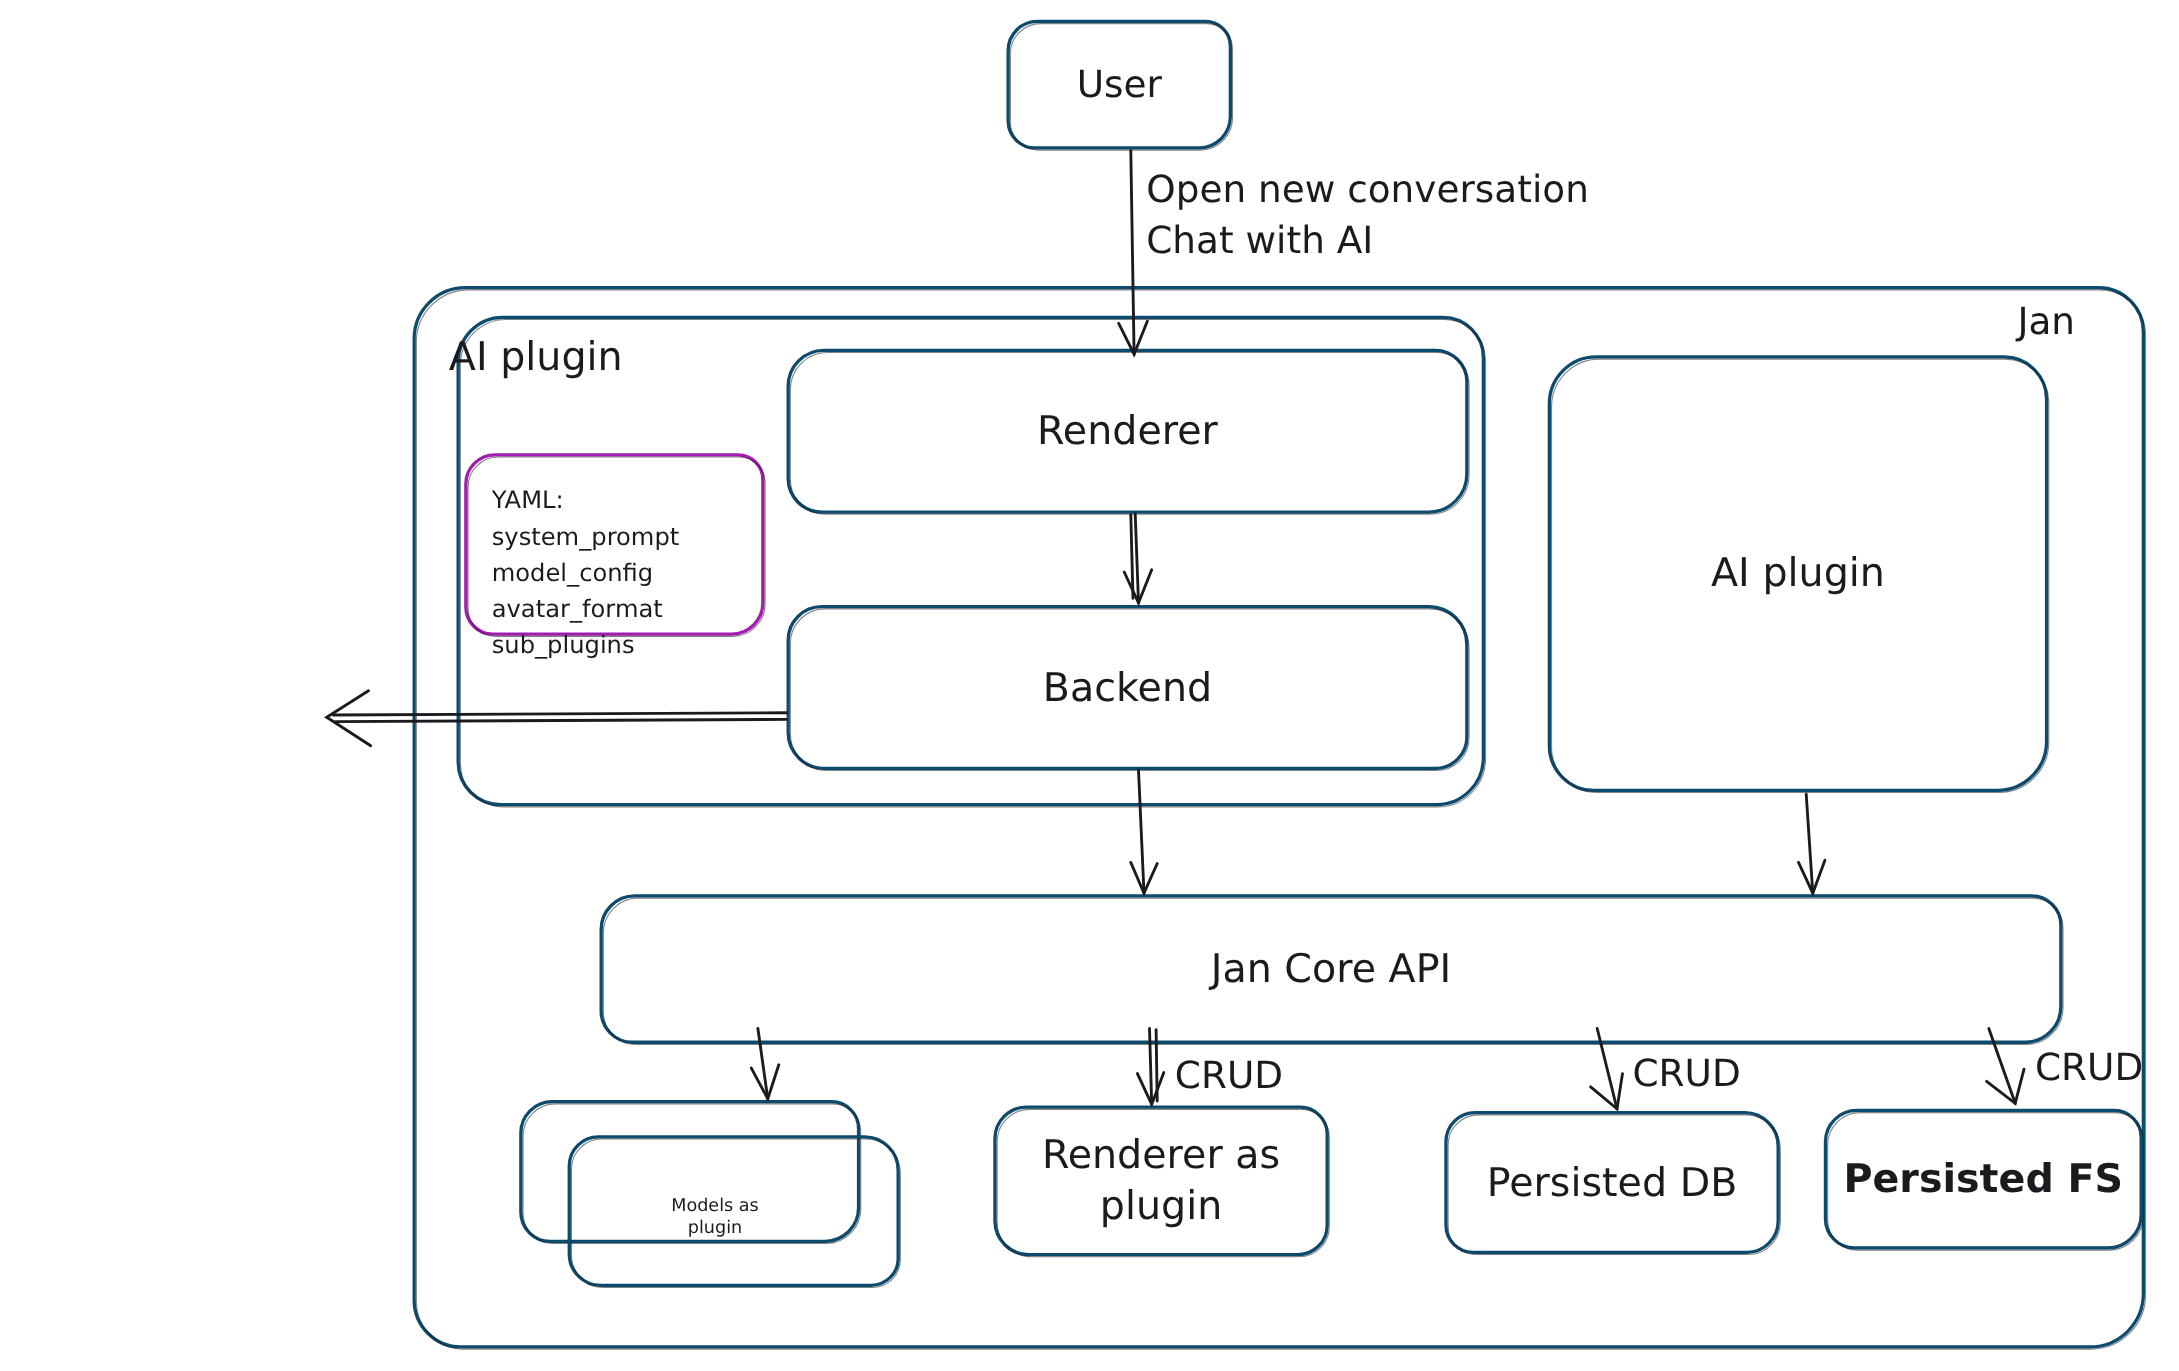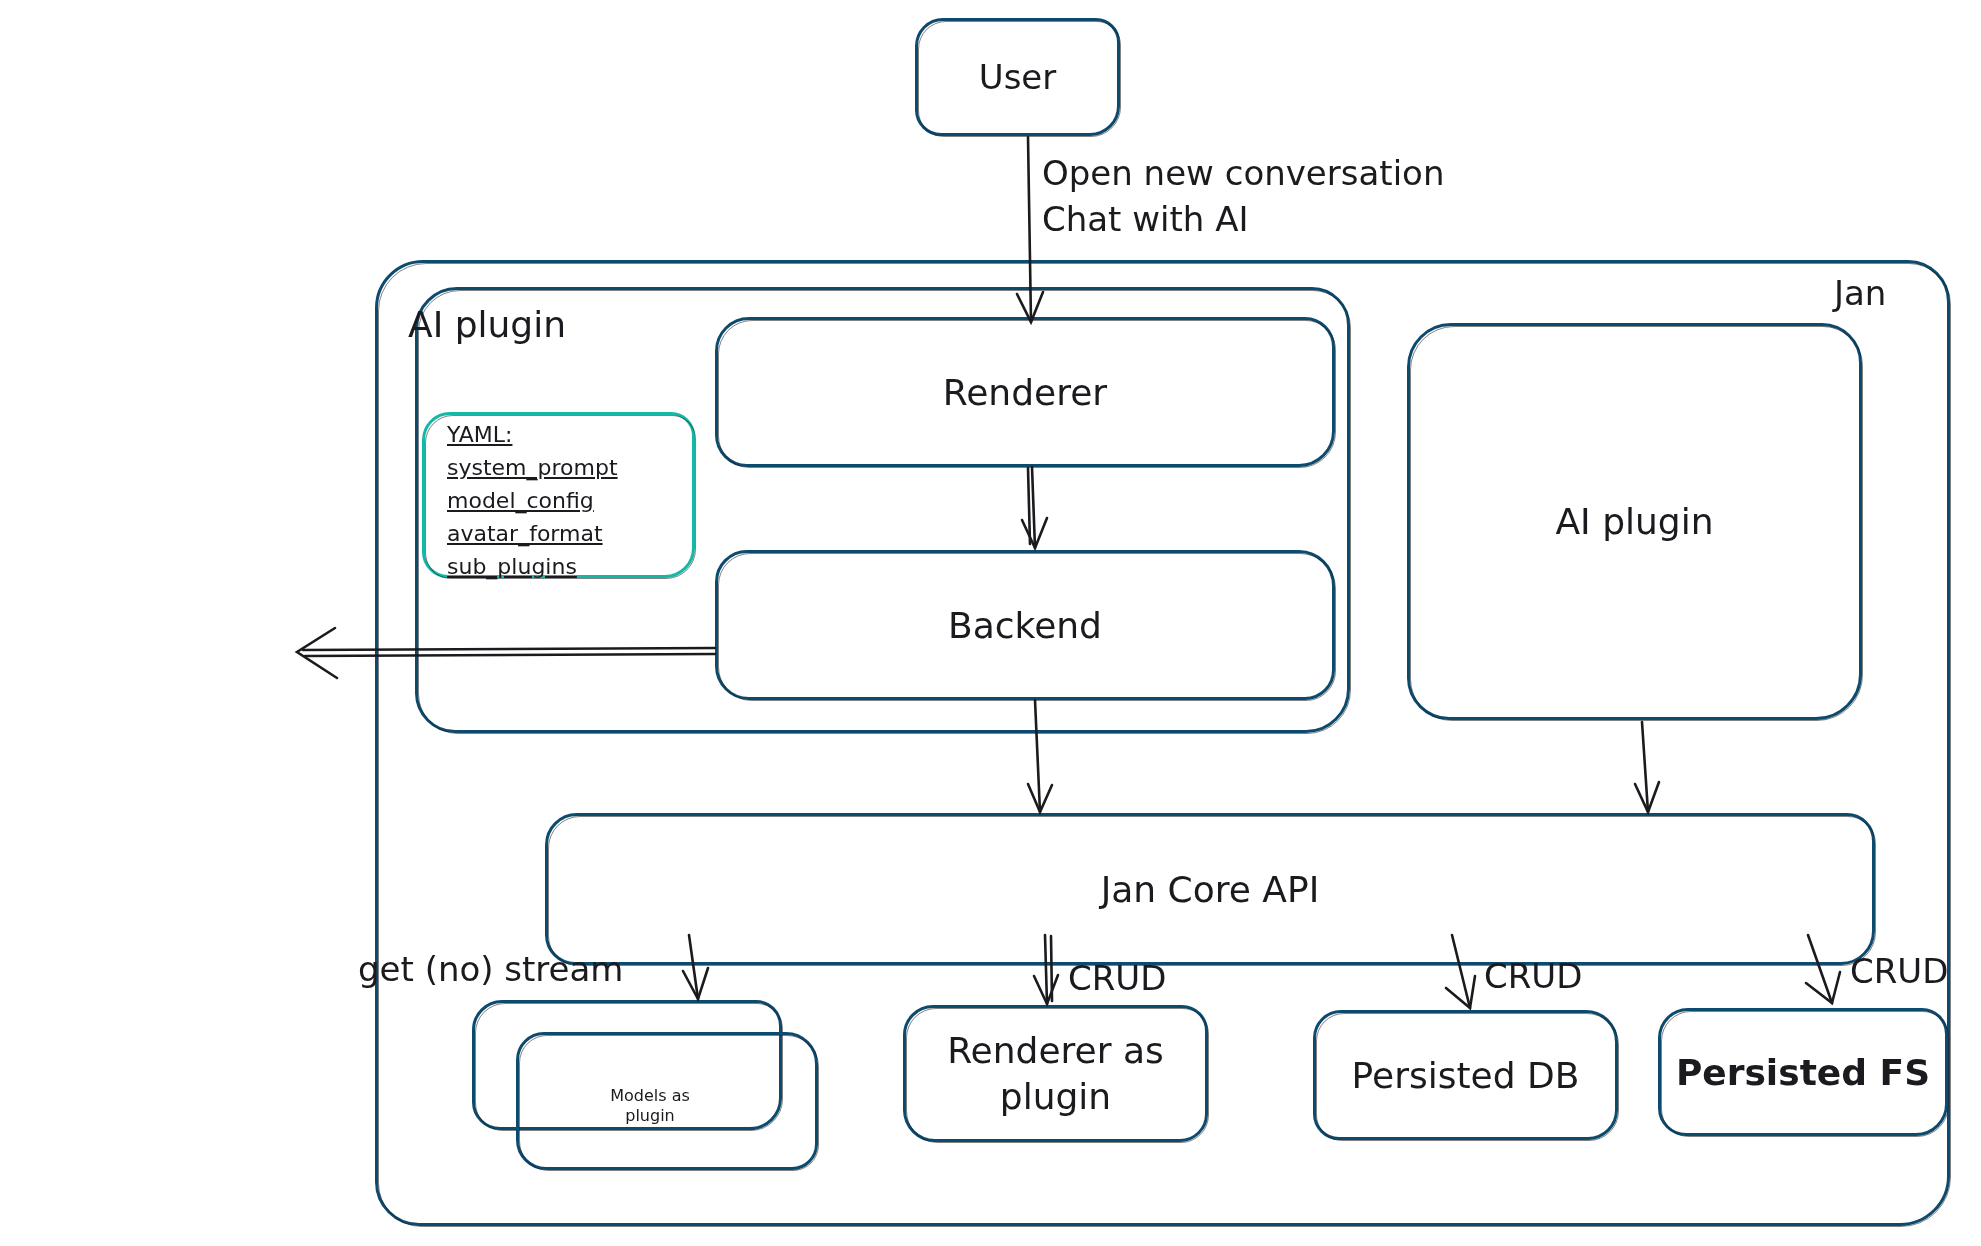--- a/index.html
+++ b/index.html
@@ -43,25 +43,24 @@
   .node .txt { font-size: 36px; line-height: 46px; }
   svg.arrows {
     position: absolute;
     left: 0; top: 0;
     width: 1981px; height: 1246px;
     pointer-events: none;
     z-index: 6;
   }
   .yaml-note {
     position: absolute;
-    border: 3px solid #14b8a6;
+    border: 3px solid #a21caf;
     box-sizing: border-box;
     text-align: left;
-    padding: 3px 10px 8px 22px;
-    text-decoration: underline;
+    padding: 24px 10px 8px 22px;
   }
 </style>
 </head>
 <body>
 
 <div class="canvas">
 
   <div class="node sketch" style="left:375px; top:260px; width:1575px; height:966px; border-radius:48px 42px 50px 44px;"></div>
   <div class="label f34" style="left:1834px; top:272px;">Jan</div>
 
@@ -86,21 +85,21 @@
 
   <div class="node sketch" style="left:915px; top:18px; width:205px; height:118px; border-radius:28px 24px 30px 26px;">
     <span class="f34">User</span>
   </div>
 
 
   <div class="node sketch" style="left:1407px; top:323px; width:455px; height:397px; border-radius:44px 40px 46px 42px;">
     <span class="f36">AI plugin</span>
   </div>
 
-  <div class="node sketch" style="left:545px; top:813px; width:1330px; height:152px; border-radius:32px 28px 34px 30px;">
+  <div class="node sketch" style="left:545px; top:813px; width:1330px; height:136px; border-radius:32px 28px 34px 30px;">
     <span class="f36">Jan Core API</span>
   </div>
 
   <div class="node sketch" style="left:472px; top:1000px; width:310px; height:130px; border-radius:30px 26px 32px 28px;"></div>
   <div class="node sketch" style="left:516px; top:1032px; width:302px; height:138px; border-radius:28px 32px 26px 30px;"></div>
   <div class="label" style="left:480px; top:1046px; width:340px; text-align:center;margin-top:40px;">
     <div class="txt">Models as</div>
     <div class="txt">plugin</div>
   </div>
 
@@ -116,21 +115,20 @@
   </div>
 
   <div class="node sketch" style="left:1658px; top:1008px; width:290px; height:128px; border-radius:30px 26px 32px 28px;font-weight:bold;">
     <span class="f36">Persisted FS</span>
   </div>
 
   <div class="label f34" style="left:1042px; top:150px; line-height:46px;">
     <div>Open new conversation</div>
     <div>Chat with AI</div>
   </div>
-  <div class="label f34" style="left:358px; top:948px;">get (no) stream</div>
   <div class="label f34" style="left:1068px; top:957px;">CRUD</div>
   <div class="label f34" style="left:1484px; top:955px;">CRUD</div>
   <div class="label f34" style="left:1850px; top:950px;">CRUD</div>
 
   <svg class="arrows" viewBox="0 0 1981 1246" stroke="#1b1b1f" stroke-width="2.6" fill="none" stroke-linecap="round">
     <g>
       <path d="M1028 137 L1031 322"></path>
       <path d="M1017 294 L1031 322 L1043 292"></path>
     </g>
     <g>

